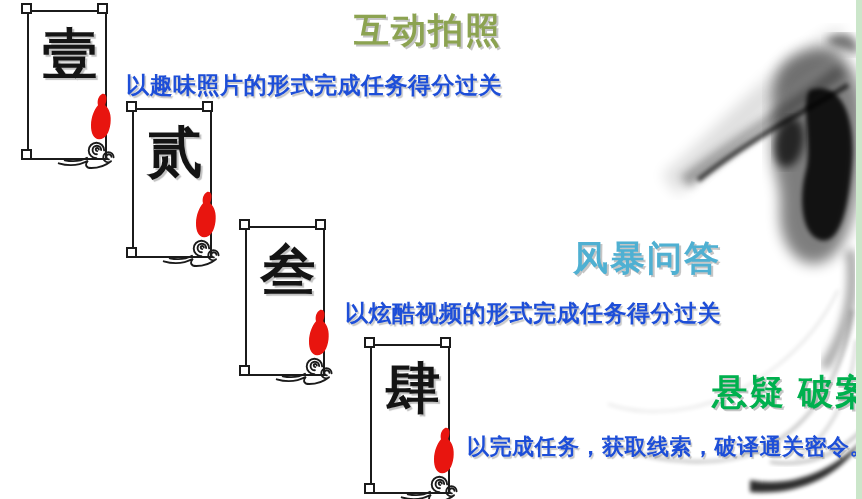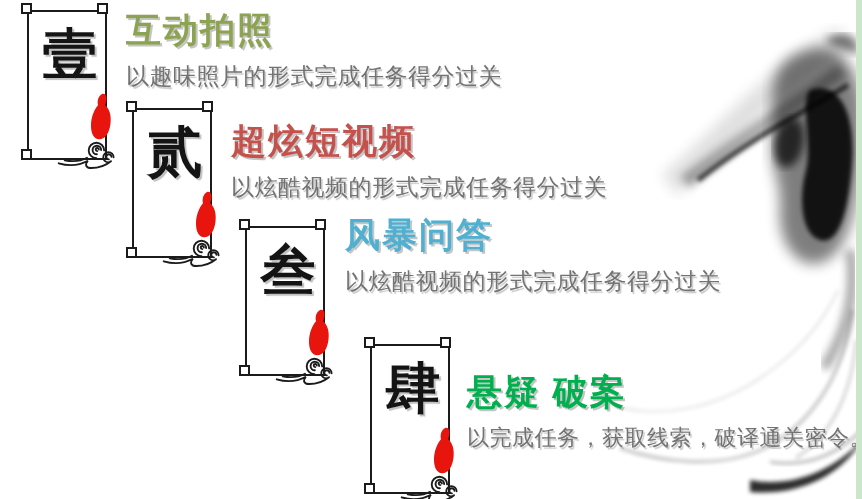--- a/index.html
+++ b/index.html
@@ -39,29 +39,31 @@
     font-size:55px; line-height:1.0; font-weight:bold; color:#141414;
     text-shadow:2px 2px 1px rgba(0,0,0,0.25);
   }
   .cloud { position:absolute; left:34px; top:132px; width:66px; height:36px; }
   .seal  { position:absolute; left:69px; top:90px;  width:26px; height:48px; }
 
   
   .tb { position:absolute; z-index:2; white-space:nowrap; }
   .tb1 { left:126px; top:10px;  }
   .tb2 { left:231px; top:121px; }
-  .tb3 { left:345px; top:215px; }
+  .tb3 { left:345px; top:238px; }
   .tb4 { left:467px; top:372px; }
   .title {
     font-size:35px; font-weight:900; letter-spacing:2px; line-height:1.15;
     text-shadow:2px 2px 0 rgba(90,90,90,0.35);
+    text-align:right;
   }
   .desc {
-    margin-top:11px; font-size:23px; color:#737373; letter-spacing:0.5px;
+    margin-top:20px; font-size:23px; color:#1d4ed8; letter-spacing:0.5px;
     text-shadow:1.5px 1.5px 1px rgba(0,0,0,0.22);
+    font-weight:bold;
   }
   .tb4 .desc { font-size:22px; }
 
   svg { display:block; overflow:visible; }
 </style>
 </head>
 <body>
 
 <svg width="0" height="0" style="position:absolute" aria-hidden="true">
   <defs>
@@ -177,24 +179,20 @@
     <svg class="cloud" viewBox="0 0 70 42">
         <use href="#sym-cloud"></use>
       </svg>
   </div>
 
   <div class="tb tb1">
     <div class="title" style="color: rgb(140, 163, 81);">互动拍照</div>
     <div class="desc">以趣味照片的形式完成任务得分过关</div>
   </div>
 
-  <div class="tb tb2">
-    <div class="title" style="color: rgb(197, 81, 77);">超炫短视频</div>
-    <div class="desc">以炫酷视频的形式完成任务得分过关</div>
-  </div>
 
   <div class="tb tb3">
     <div class="title" style="color: rgb(79, 176, 210);">风暴问答</div>
     <div class="desc">以炫酷视频的形式完成任务得分过关</div>
   </div>
 
   <div class="tb tb4">
     <div class="title" style="color: rgb(0, 176, 78);">悬疑 破案</div>
     <div class="desc">以完成任务，获取线索，破译通关密令。</div>
   </div>

